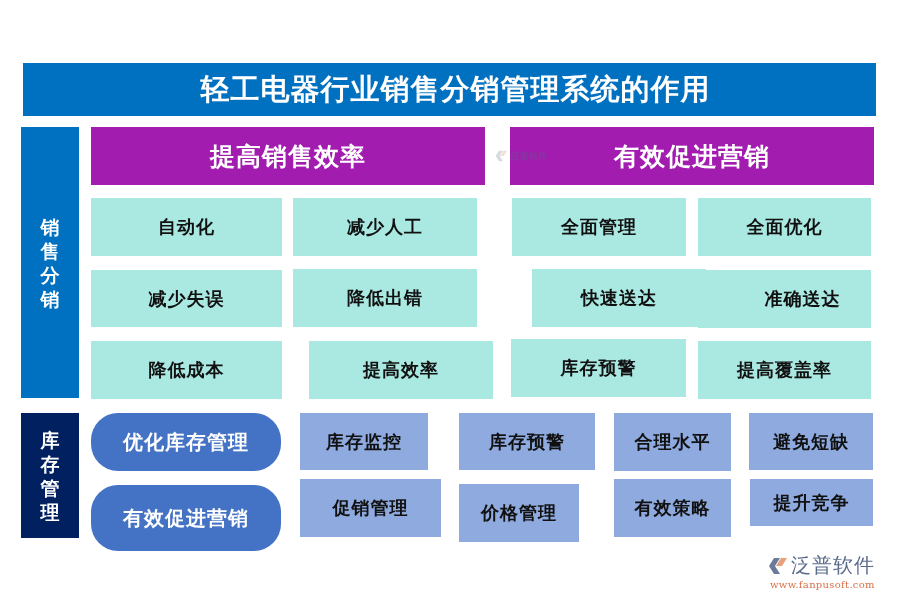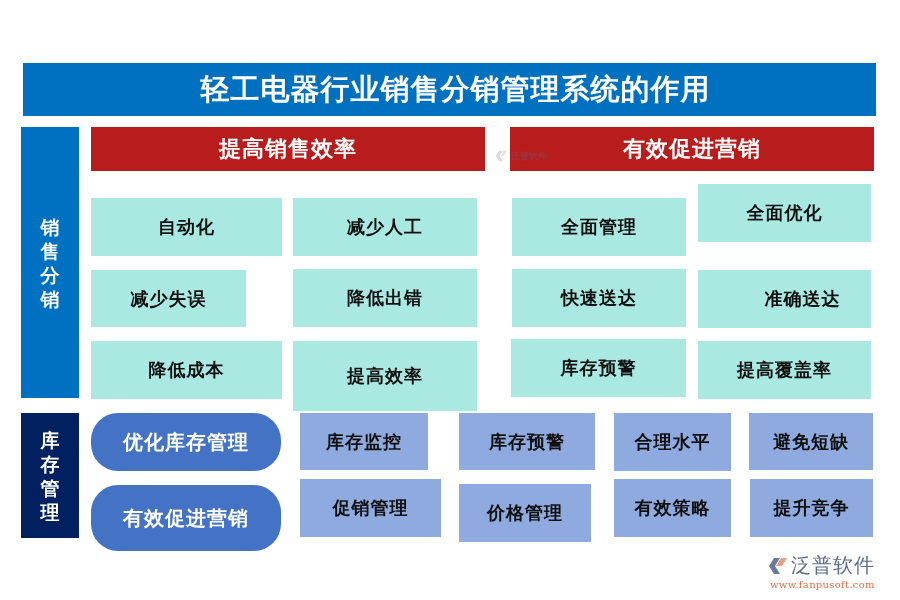--- a/index.html
+++ b/index.html
@@ -35,24 +35,24 @@
       color: #ffffff;
       font-size: 19px;
       line-height: 24px;
       flex-direction: column;
       text-align: center;
     }
     .side-1 { left: 21px; top: 127px; width: 58px; height: 271px; background: #0070c0; }
     .side-2 { left: 21px; top: 413px; width: 58px; height: 125px; background: #002060; }
     .side span { display: block; }
     .header {
-      top: 127px; height: 44px;
-      background: #b91c1c;
+      top: 127px; height: 58px;
+      background: #a21caf;
       color: #ffffff;
-      font-size: 22px;
+      font-size: 25px;
       letter-spacing: 1px;
     }
     .teal {
       background: #aae8e2;
       color: #111111;
       font-size: 18px;
       letter-spacing: 1px;
     }
     .dark-cell {
       background: #4472c4;
@@ -122,50 +122,50 @@
 <div class="box watermark-small">
   <svg width="14" height="12" viewBox="0 0 20 18">
     <polygon points="2,9 7,1 13,1 8,9 13,17 7,17" fill="#8899aa"></polygon>
     <polygon points="9,9 14,1 19,1 14,9" fill="#e0a080"></polygon>
   </svg>
   <span>泛普软件</span>
 </div>
 
 <div class="box teal" style="left:91px;top:198px;width:191px;height:58px;">自动化</div>
 <div class="box teal" style="left:293px;top:198px;width:184px;height:58px;">减少人工</div>
-<div class="box teal" style="left:91px;top:270px;width:155px;height:57px;">减少失误</div>
+<div class="box teal" style="left:91px;top:270px;width:191px;height:57px;">减少失误</div>
 <div class="box teal" style="left:293px;top:269px;width:184px;height:58px;">降低出错</div>
 <div class="box teal" style="left:91px;top:341px;width:191px;height:58px;">降低成本</div>
-<div class="box teal" style="left:293px;top:341px;width:184px;height:70px;">提高效率</div>
+<div class="box teal" style="left:309px;top:341px;width:184px;height:58px;">提高效率</div>
 
 <div class="box teal" style="left:512px;top:198px;width:174px;height:58px;">全面管理</div>
-<div class="box teal" style="left:698px;top:184px;width:173px;height:58px;">全面优化</div>
-<div class="box teal" style="left:512px;top:269px;width:174px;height:58px;">快速送达</div>
+<div class="box teal" style="left:698px;top:198px;width:173px;height:58px;">全面优化</div>
+<div class="box teal" style="left:532px;top:269px;width:174px;height:58px;">快速送达</div>
 <div class="box teal" style="left:698px;top:270px;width:173px;height:58px;padding-left:36px;">准确送达</div>
 <div class="box teal" style="left:511px;top:339px;width:175px;height:58px;">库存预警</div>
 <div class="box teal" style="left:698px;top:341px;width:173px;height:58px;">提高覆盖率</div>
 
 <div class="box side side-2">
   <span>库</span>
   <span>存</span>
   <span>管</span>
   <span>理</span>
 </div>
 
 <div class="box dark-cell" style="left:91px;top:413px;width:190px;height:58px;">优化库存管理</div>
 <div class="box light-cell" style="left:300px;top:413px;width:128px;height:57px;">库存监控</div>
 <div class="box light-cell" style="left:459px;top:413px;width:136px;height:57px;">库存预警</div>
 <div class="box light-cell" style="left:614px;top:413px;width:117px;height:58px;">合理水平</div>
 <div class="box light-cell" style="left:749px;top:413px;width:124px;height:57px;">避免短缺</div>
 
 <div class="box dark-cell" style="left:91px;top:485px;width:190px;height:66px;">有效促进营销</div>
 <div class="box light-cell" style="left:300px;top:479px;width:141px;height:58px;">促销管理</div>
-<div class="box light-cell" style="left:459px;top:484px;width:132px;height:58px;">价格管理</div>
+<div class="box light-cell" style="left:459px;top:484px;width:120px;height:58px;">价格管理</div>
 <div class="box light-cell" style="left:614px;top:479px;width:117px;height:58px;">有效策略</div>
-<div class="box light-cell" style="left:750px;top:479px;width:123px;height:58px;">提升竞争</div>
+<div class="box light-cell" style="left:750px;top:479px;width:123px;height:47px;">提升竞争</div>
 
 <div class="logo">
   <div class="logo-row">
     <svg class="logo-mark" viewBox="0 0 20 18">
       <polygon points="1,9 6,1 12,1 7,9 12,17 6,17" fill="#6b7a99"></polygon>
       <polygon points="8,9 13,1 19,1 14,9" fill="#e8a07c"></polygon>
     </svg>
     <span class="logo-name">泛普软件</span>
   </div>
   <div class="logo-url">www.fanpusoft.com</div>

